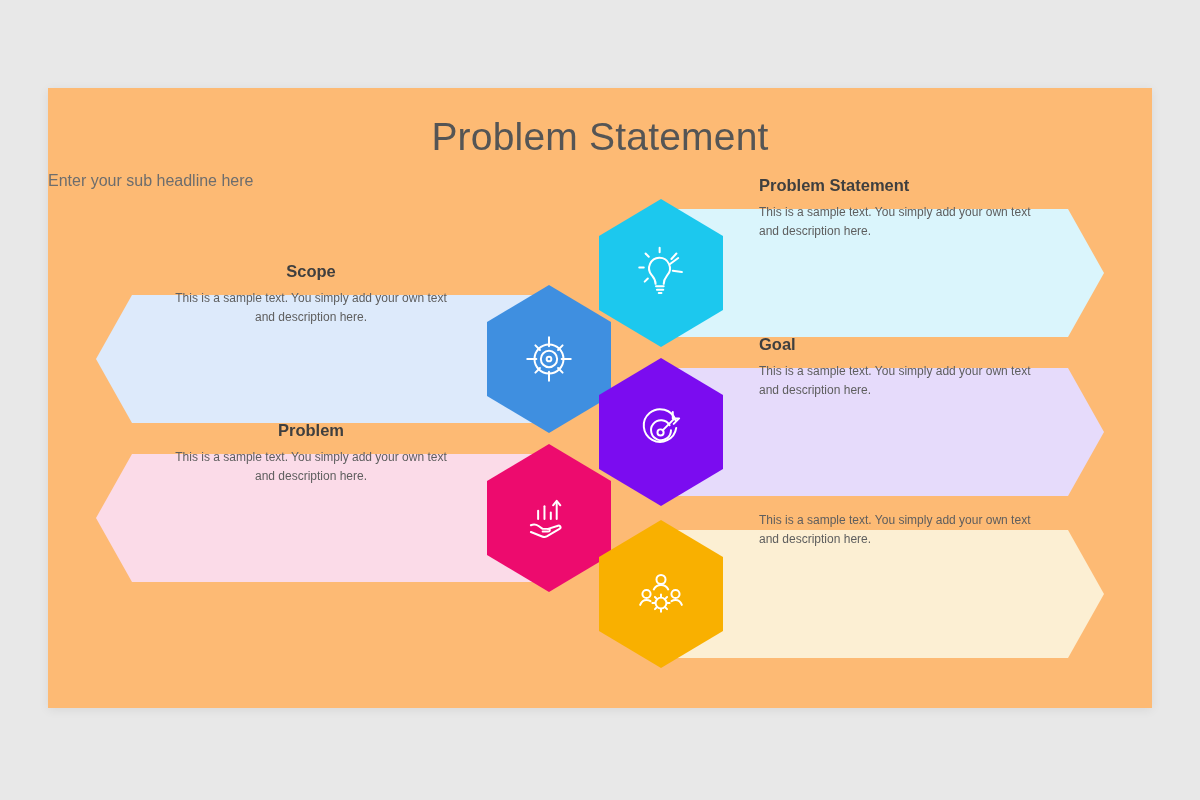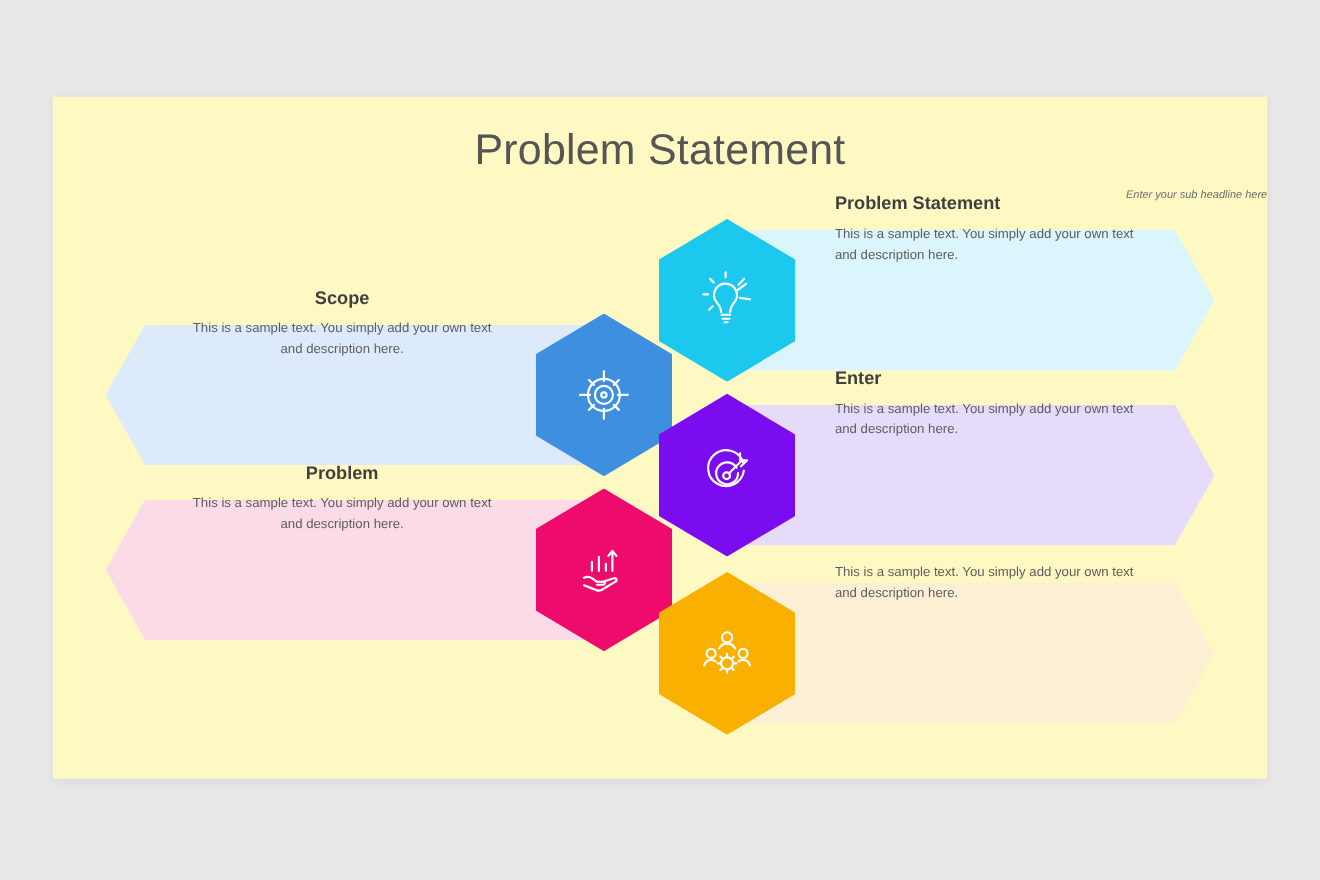--- a/index.html
+++ b/index.html
@@ -6,39 +6,38 @@
   html, body {
     width: 1200px; height: 800px;
     background: #e8e8e8;
     font-family: "Liberation Sans", sans-serif;
     overflow: hidden;
   }
   .slide {
     position: absolute;
     left: 48px; top: 88px;
     width: 1104px; height: 620px;
-    background: #fef9c3;
+    background: #fdba74;
     box-shadow: 0 2px 10px rgba(0,0,0,0.07);
   }
   .title {
     position: absolute;
     top: 27px; left: 0; width: 100%;
     text-align: center;
     font-size: 39px;
     font-weight: 400;
     color: #555555;
     letter-spacing: 0.2px;
   }
   .subtitle {
     position: absolute;
     top: 84px; left: 0; width: 100%;
-    text-align: right;
-    font-size: 10px;
+    text-align: left;
+    font-size: 16px;
     color: #6d6d6d;
-    font-style: italic;
   }
 
   
   .row { position: absolute; }
 
   
   .banner {
     position: absolute;
     top: 0;
     height: 128px;
@@ -146,21 +145,21 @@
           <path d="M32 8v10M32 46v10M8 32h10M46 32h10"></path>
           <path d="M17 17l5 5M47 17l-5 5M17 47l5-5M47 47l-5-5"></path>
         </svg>
       </span>
     </div>
   </div>
 
   <div class="row right-side" id="row-goal">
     <div class="banner right" style="background:#e6dbfb"></div>
     <div class="banner-text align-left">
-      <h3>Enter</h3>
+      <h3>Goal</h3>
       <p>This is a sample text. You simply add your own text and description here.</p>
     </div>
     <div class="hex" style="background:#7b0cf0">
       <span>
         <svg width="58" height="58" viewBox="0 0 64 64" fill="none" stroke="#ffffff" stroke-width="2.2" stroke-linecap="round" stroke-linejoin="round">
           <path d="M48 19a18 18 0 1 0 .8 8.5"></path>
           <path d="M41.5 24.5A11 11 0 1 0 43 30"></path>
           <circle cx="31.5" cy="32.5" r="3.4"></circle>
           <path d="M33.8 30.2L47 17"></path>
           <path d="M45 10v7h7l-6 6"></path>

